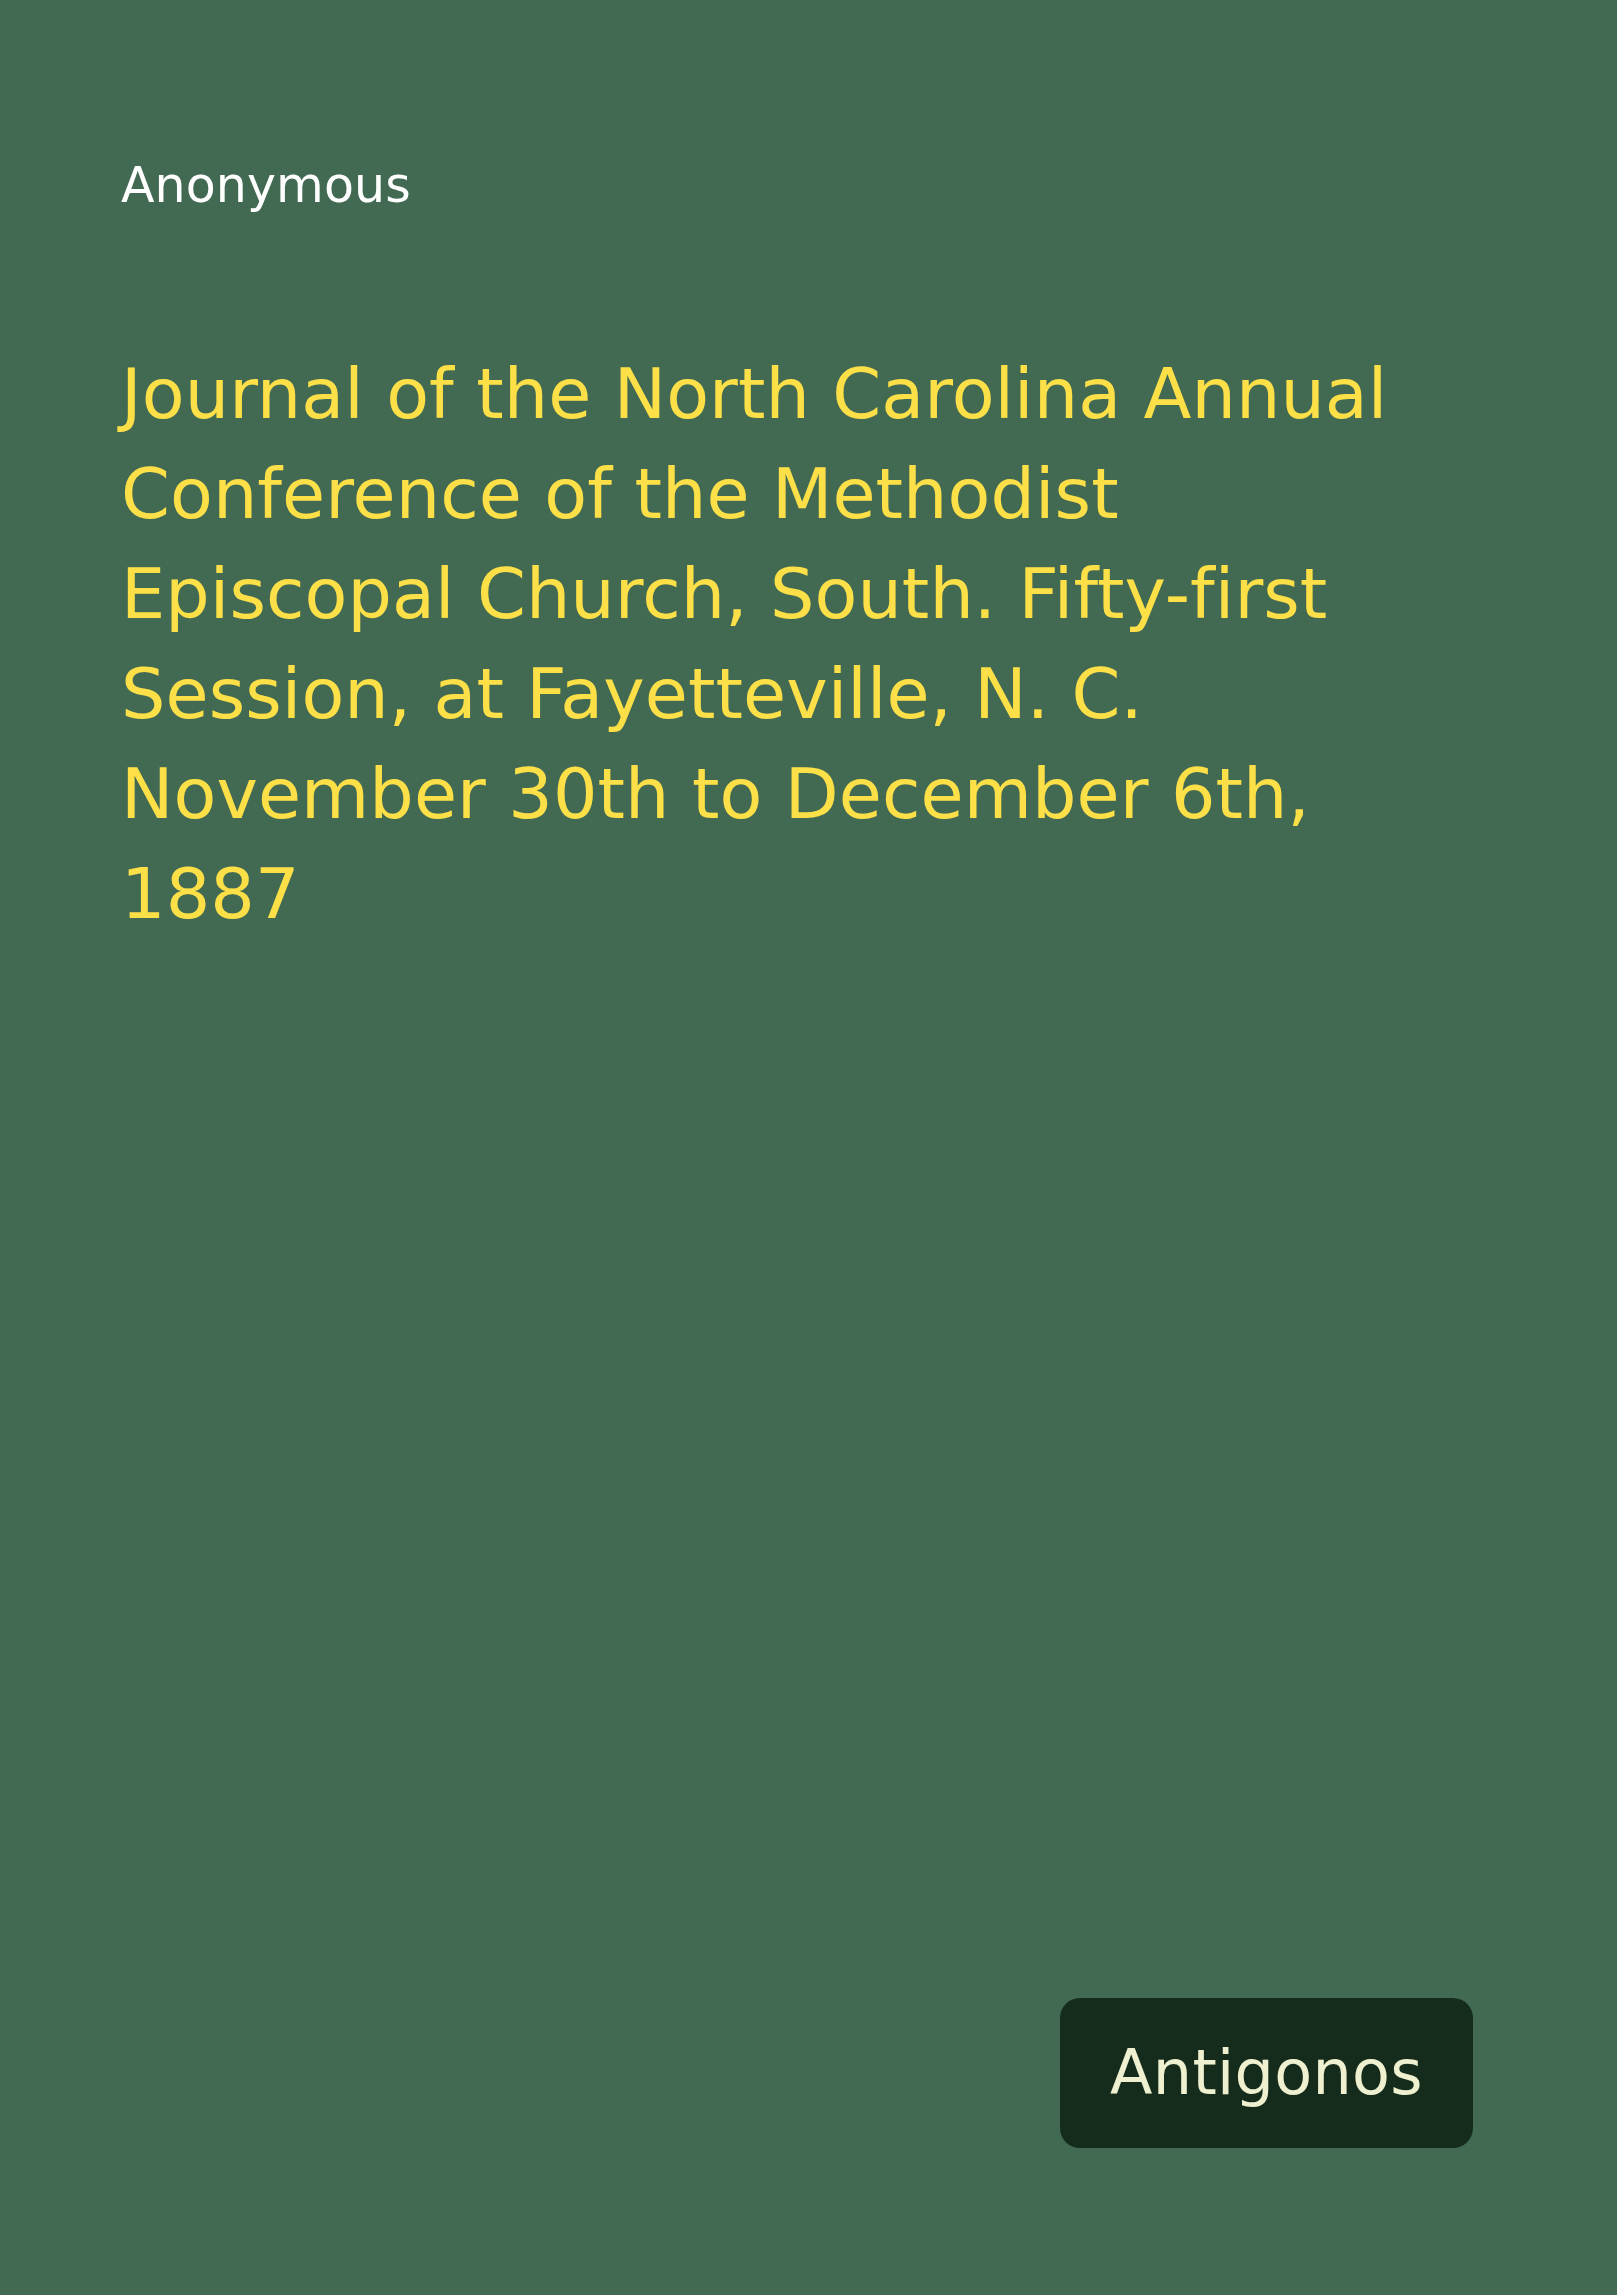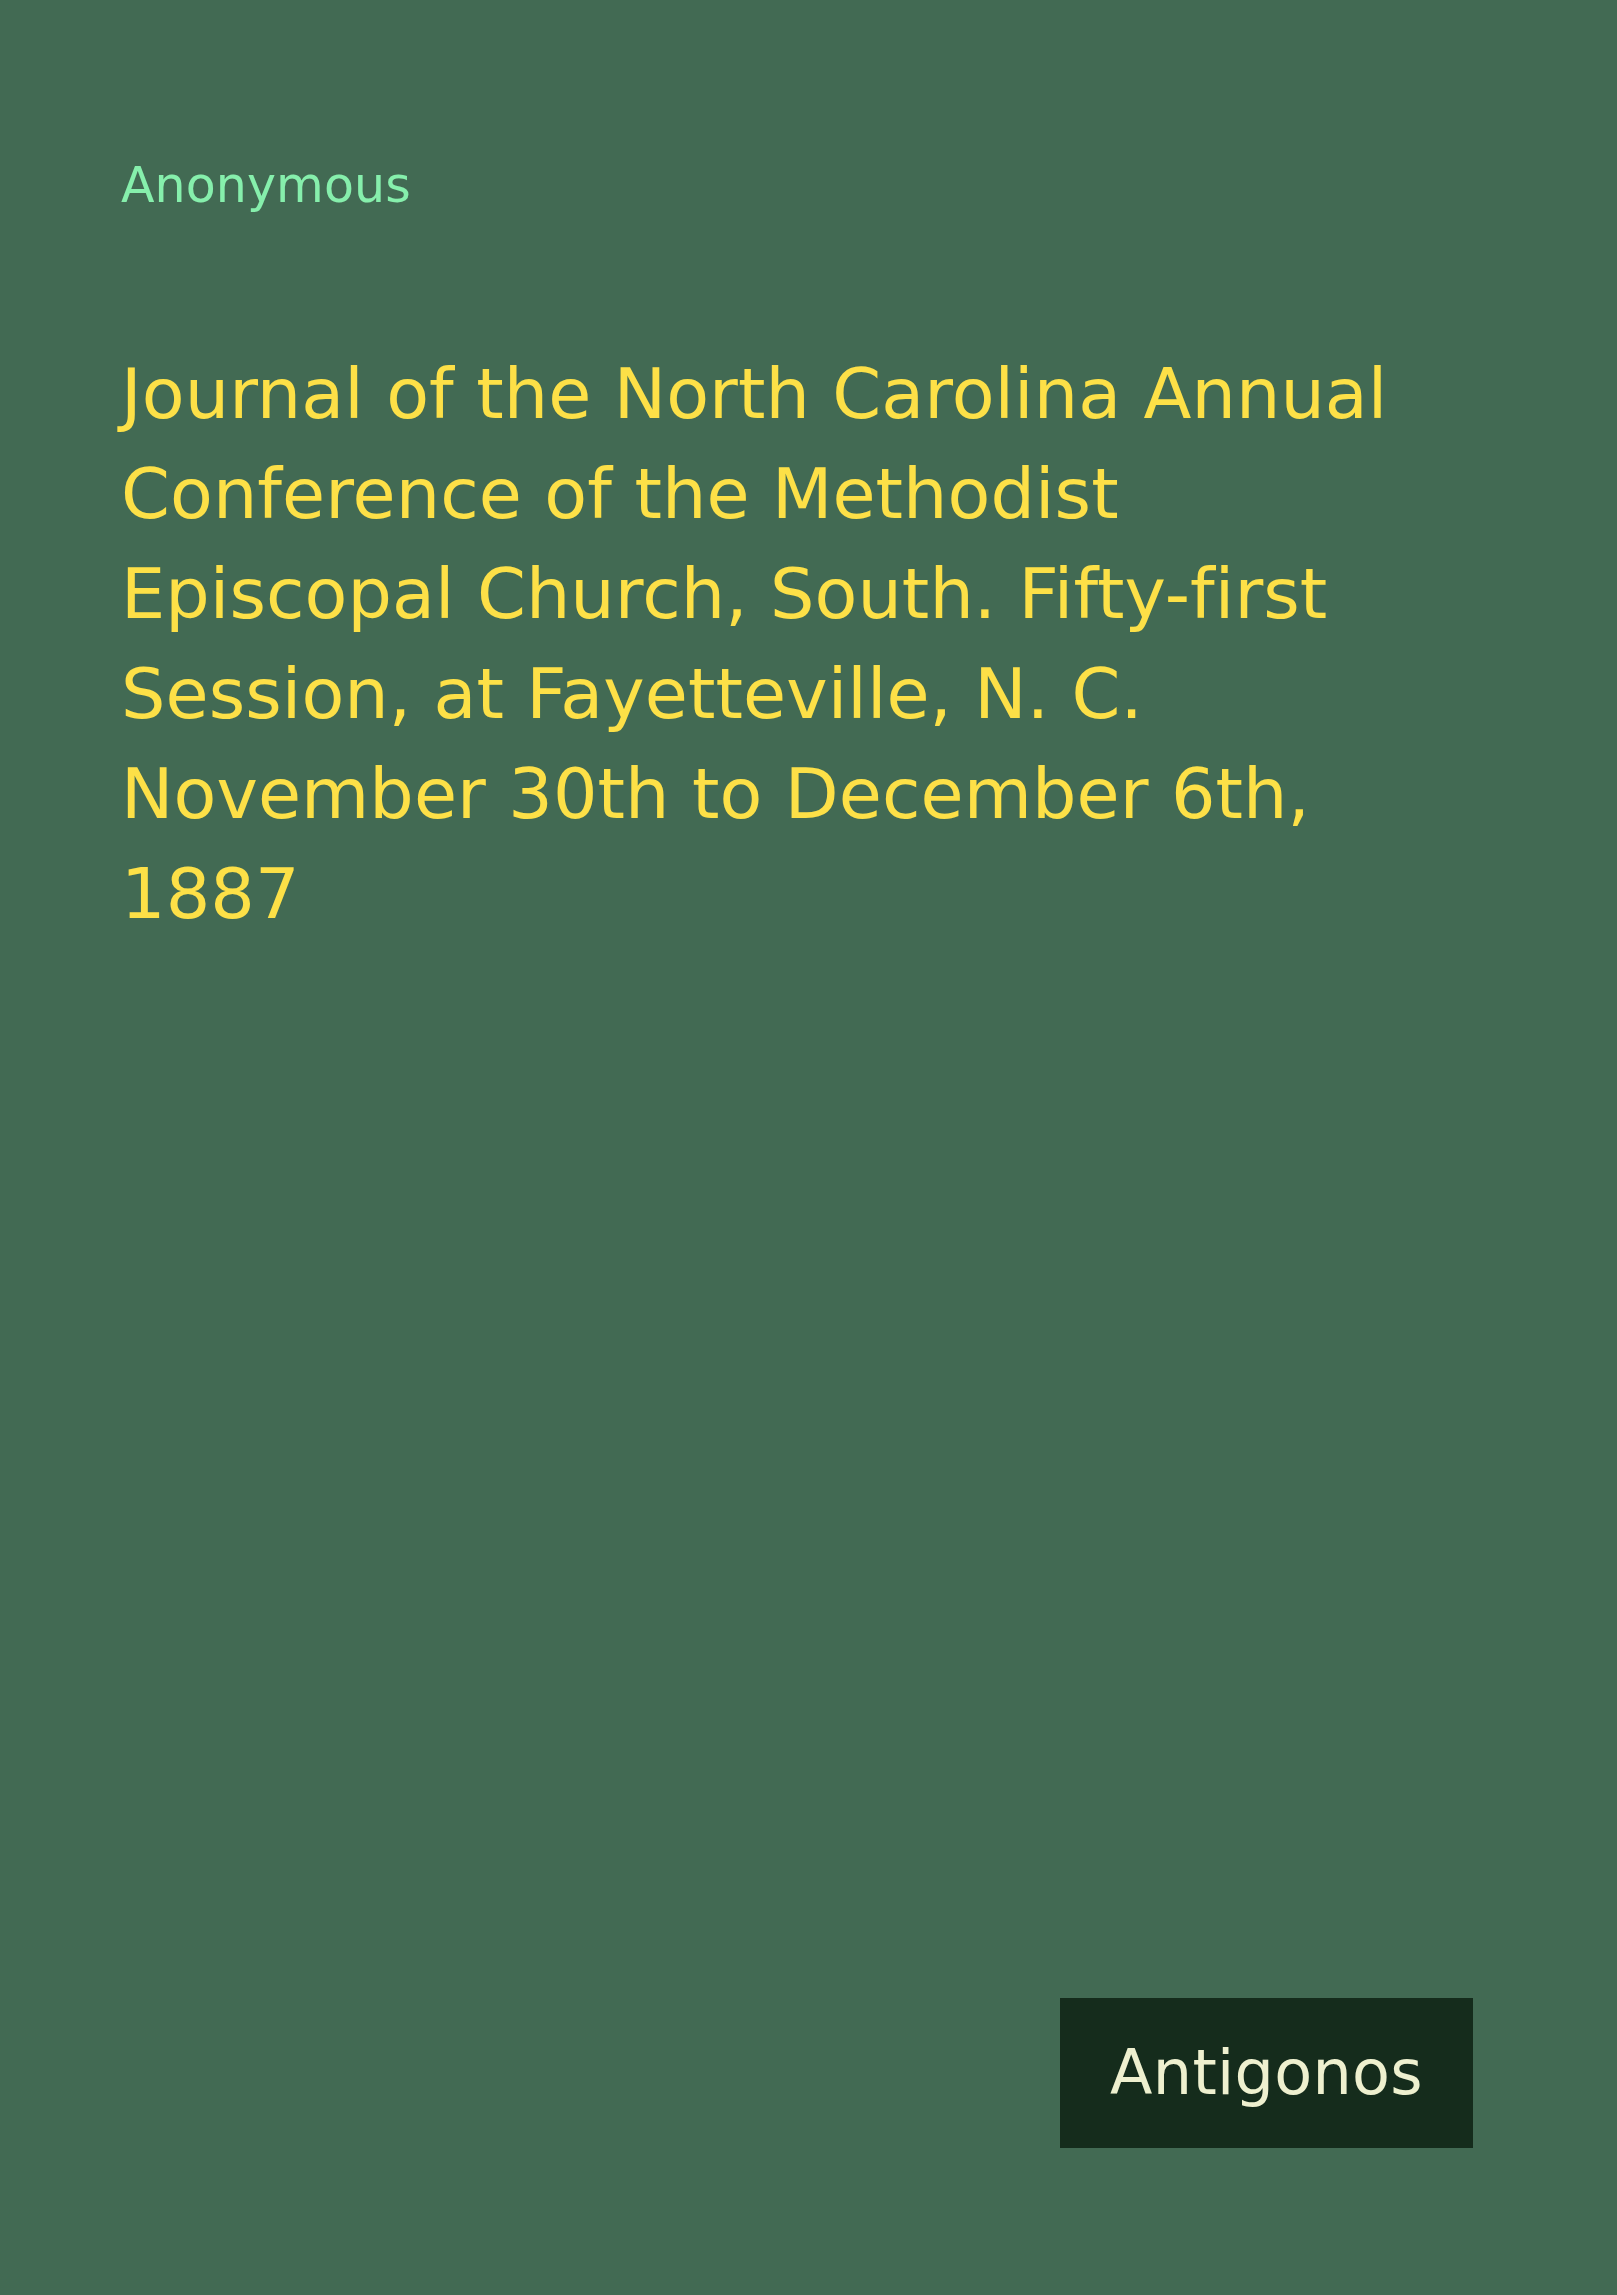--- a/index.html
+++ b/index.html
@@ -20,21 +20,21 @@
     box-sizing: border-box;
     background: #426a53;
   }
   .author {
     position: absolute;
     left: 121px;
     top: 155px;
     width: 1348px;
     font-size: 49px;
     line-height: 1.25;
-    color: #86efac;
+    color: #ffffff;
     font-weight: 400;
     letter-spacing: 0.1px;
   }
   .title {
     position: absolute;
     left: 121px;
     top: 344px;
     width: 1348px;
     font-size: 70px;
     line-height: 1.43;
@@ -45,20 +45,21 @@
   .publisher-box {
     position: absolute;
     left: 1060px;
     top: 1998px;
     width: 413px;
     height: 150px;
     background: #152c1c;
     display: flex;
     align-items: center;
     justify-content: center;
+    border-radius: 20px;
   }
   .publisher-name {
     color: #eef0cf;
     font-size: 62px;
     font-weight: 400;
     letter-spacing: 0.3px;
     line-height: 1;
   }
 </style>
 </head>

